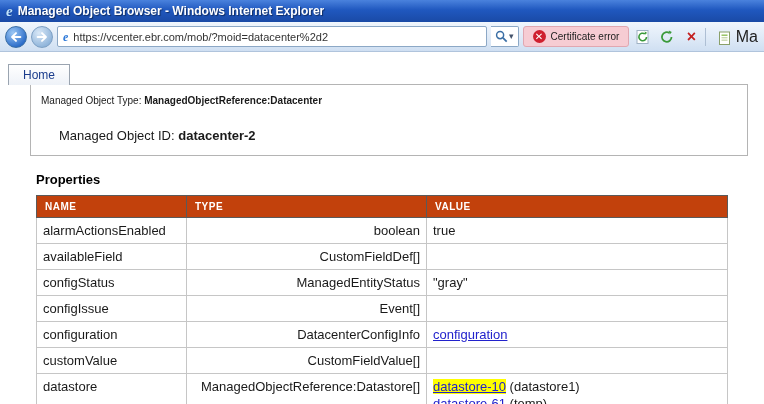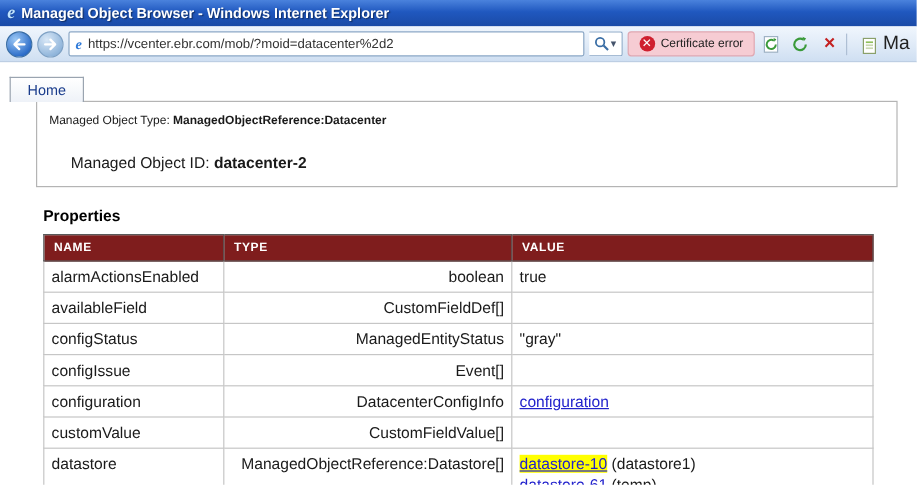--- a/index.html
+++ b/index.html
@@ -118,21 +118,21 @@
   .h2line { font-size: 13px; color: #1a1a1a; padding-left: 20px; margin-top: 22px; }
 
   .props-title { font-size: 13px; font-weight: bold; color: #000; margin: 16px 0 8px 36px; }
 
   table.props {
     border-collapse: collapse; table-layout: fixed;
     width: 692px; margin-left: 36px;
     font-size: 13px; color: #1a1a1a;
   }
   table.props th {
-    background: #7f1d1d; color: #ffffff;
+    background: #c2410c; color: #ffffff;
     font-size: 10px; font-weight: bold; letter-spacing: .5px;
     text-align: left; padding: 5px 8px;
     border: 1px solid #5a5a5a;
   }
   table.props td {
     border: 1px solid #c6c6c6;
     padding: 4px 6px;
     vertical-align: top;
     line-height: 17px;
   }

